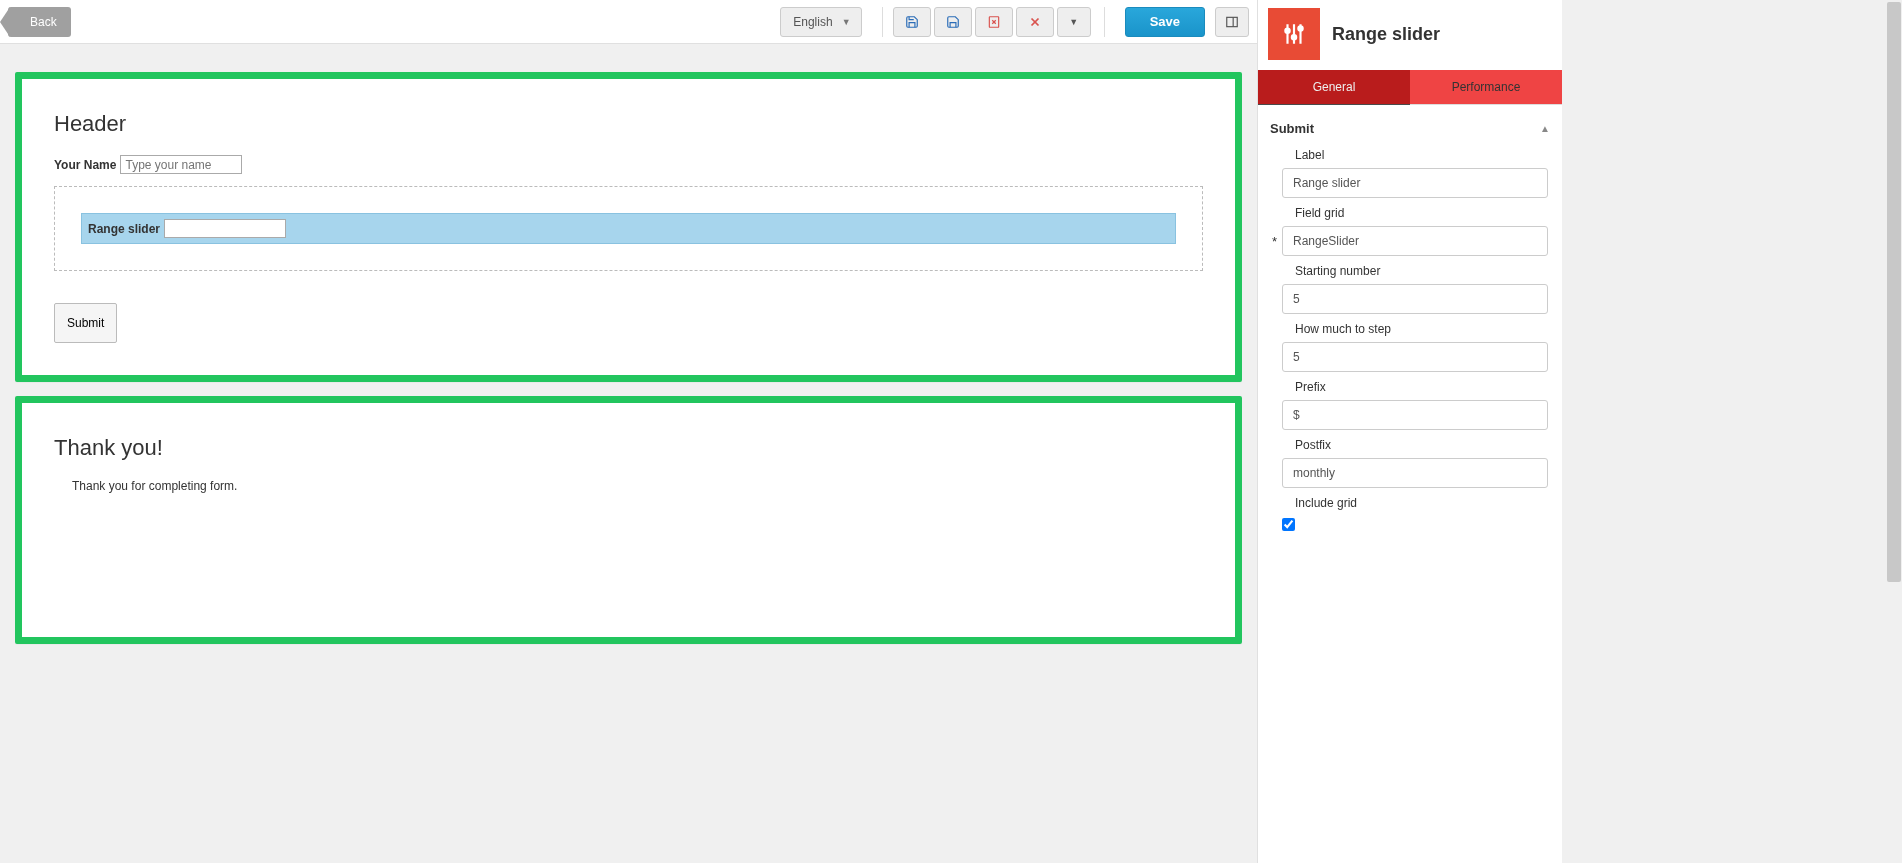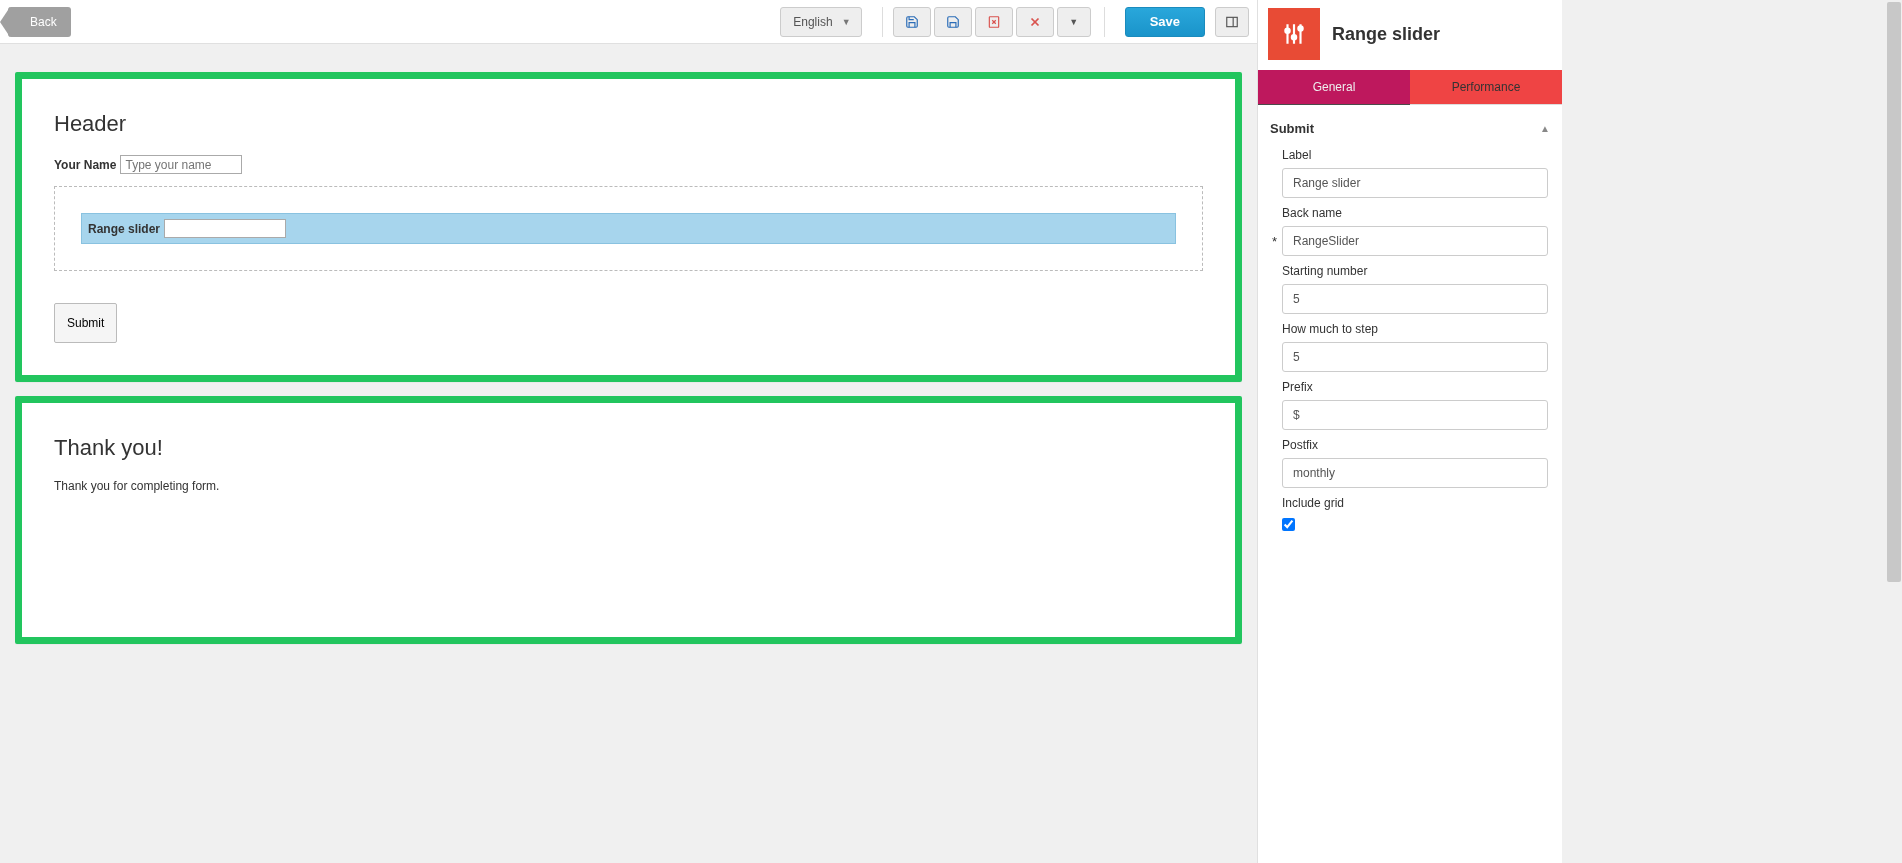--- a/index.html
+++ b/index.html
@@ -201,20 +201,21 @@
   .panel2 {
     min-height: 248px;
   }
   .thankyou-title {
     font-size: 22px;
     font-weight: 400;
     margin-bottom: 18px;
   }
   .thankyou-text {
     font-size: 12px;
+    margin-left: 18px;
   }
 
   
   .sidebar {
     width: 305px;
     background: #fff;
     border-left: 1px solid #e0e0e0;
     display: flex;
     flex-direction: column;
     overflow-y: auto;
@@ -245,21 +246,21 @@
   .tab {
     flex: 1;
     text-align: center;
     padding: 10px 0;
     font-size: 12px;
     cursor: pointer;
     background: #ef4444;
     border-bottom: 1px solid #ddd;
   }
   .tab.active {
-    background: #be185d;
+    background: #b91c1c;
     color: #eee;
     border-bottom: 1px solid #4a4a4a;
   }
   .section-head {
     display: flex;
     justify-content: space-between;
     align-items: center;
     padding: 16px 12px 6px 12px;
     font-weight: 600;
     font-size: 13px;
@@ -269,20 +270,21 @@
     color: #888;
   }
   .form-group {
     padding: 6px 14px 2px 24px;
   }
   .form-group label {
     display: block;
     font-size: 12px;
     color: #333;
     margin-bottom: 6px;
+    margin-left: 13px;
   }
   .form-group .req {
     position: absolute;
     margin-left: -10px;
     margin-top: 8px;
   }
   .form-group input[type="text"] {
     width: 100%;
     height: 30px;
     border: 1px solid #ccc;
@@ -405,21 +407,21 @@
     <div class="section-head">
       <span>Submit</span>
       <span class="chev">▲</span>
     </div>
 
     <div class="form-group">
       <label>Label</label>
       <input type="text" value="Range slider" style="">
     </div>
     <div class="form-group" style="position:relative">
-      <label>Back name</label>
+      <label>Field grid</label>
       <span class="req">*</span>
       <input type="text" value="RangeSlider" style="">
     </div>
     <div class="form-group">
       <label>Starting number</label>
       <input type="text" value="5" style="">
     </div>
     <div class="form-group">
       <label>How much to step</label>
       <input type="text" value="5" style="">

